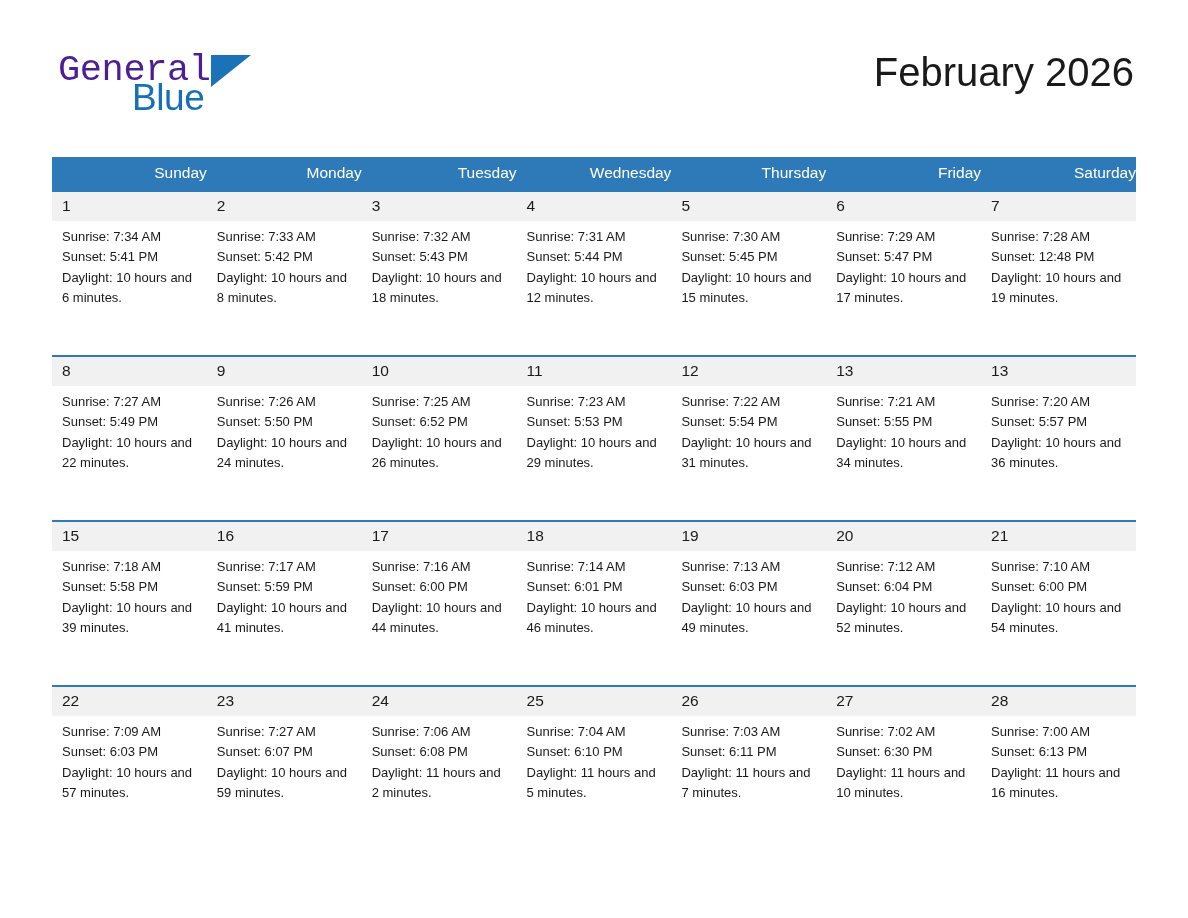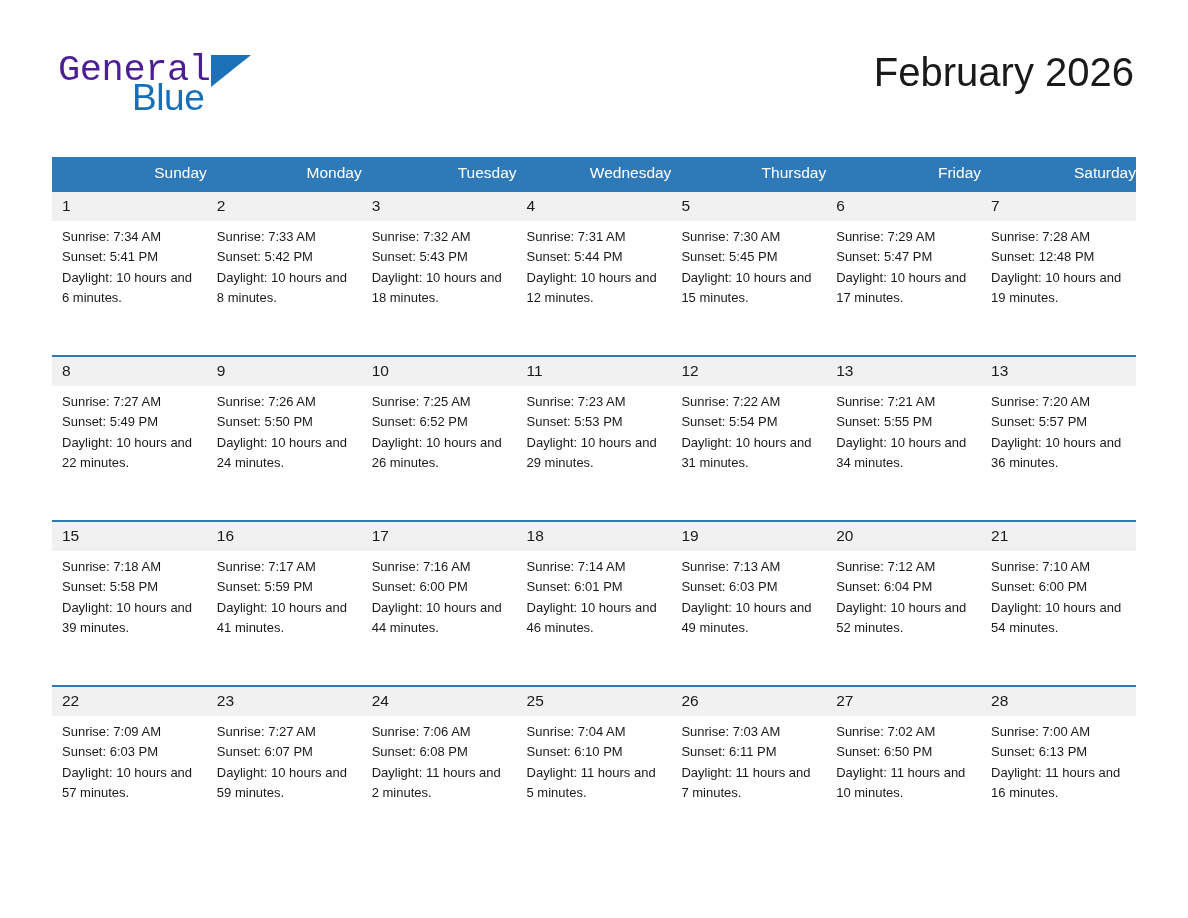--- a/index.html
+++ b/index.html
@@ -446,21 +446,21 @@
                 <div>Sunset: 6:11 PM</div>
                 <div class="daylight">Daylight: 11 hours and 7 minutes.</div>
               </div>
             </div>
           </td>
         <td>
             <div class="daycell">
               <div class="daynum">27</div>
               <div class="dayinfo">
                 <div>Sunrise: 7:02 AM</div>
-                <div>Sunset: 6:50 PM</div>
+                <div>Sunset: 6:30 PM</div>
                 <div class="daylight">Daylight: 11 hours and 10 minutes.</div>
               </div>
             </div>
           </td>
         <td>
             <div class="daycell">
               <div class="daynum">28</div>
               <div class="dayinfo">
                 <div>Sunrise: 7:00 AM</div>
                 <div>Sunset: 6:13 PM</div>

